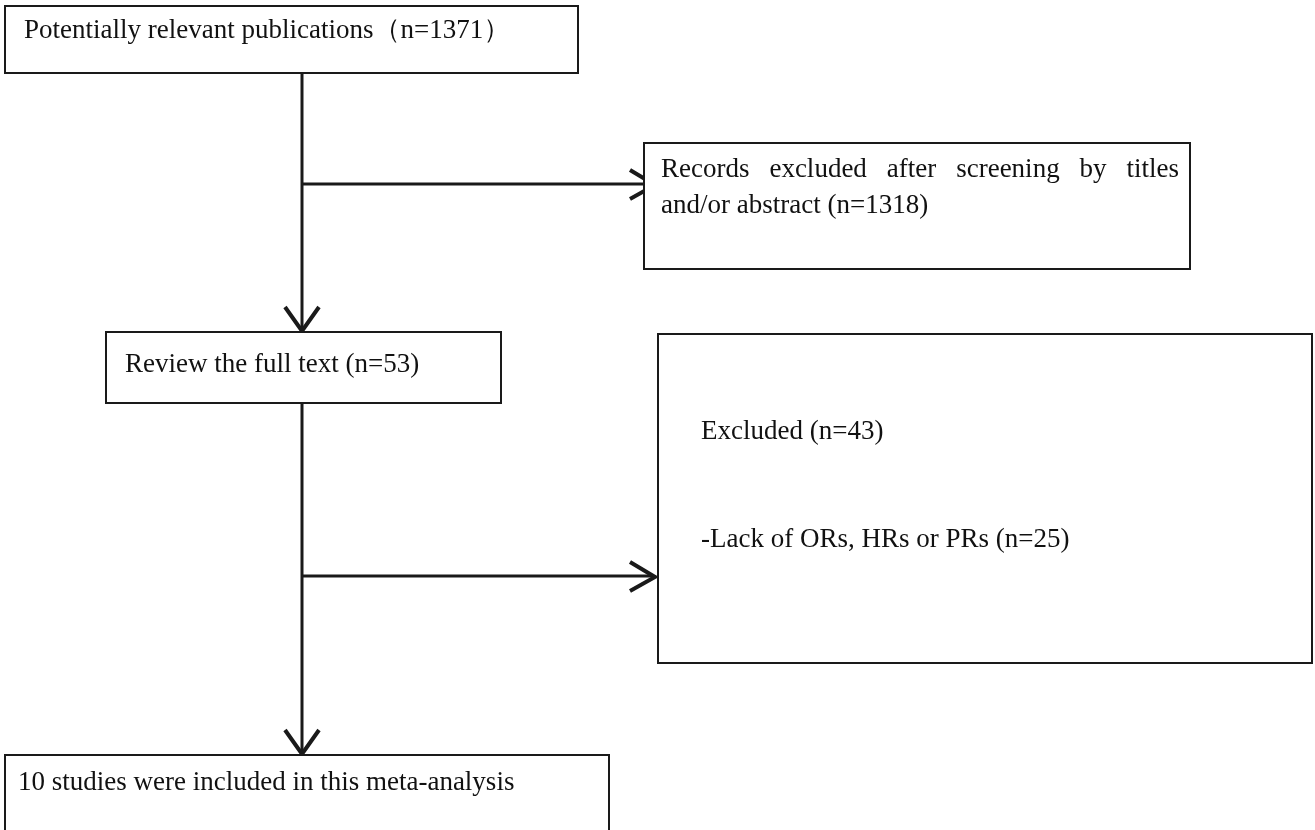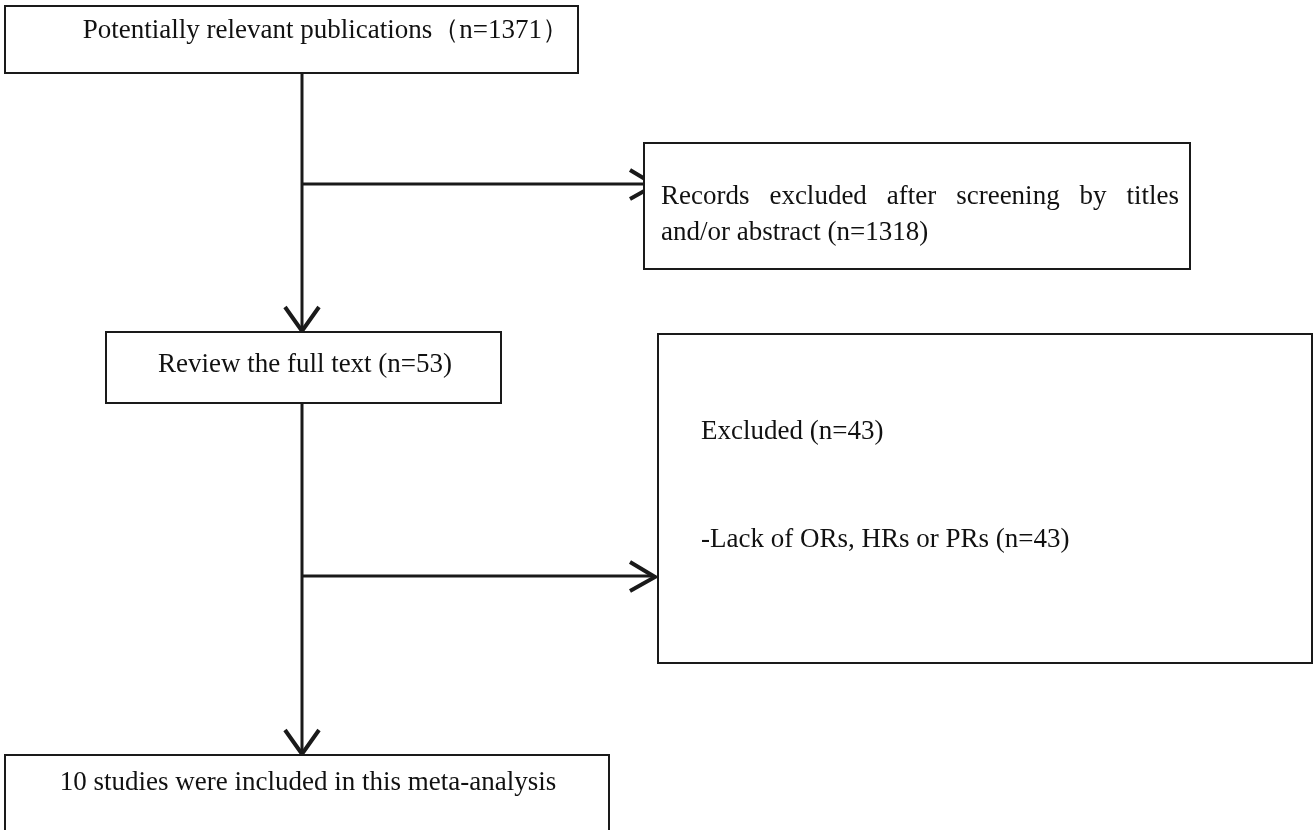--- a/index.html
+++ b/index.html
@@ -26,21 +26,20 @@
     position: absolute;
     box-sizing: border-box;
     font-size: 27px;
     line-height: 36px;
     color: #111111;
     white-space: pre-wrap;
   }
   .justified {
     text-align: justify;
     text-align-last: left;
-    margin-top: 27px;
   }
   .excl-line {
     display: block;
     white-space: nowrap;
     margin-left: 28px;
   }
   svg.connectors {
     position: absolute;
     left: 0;
     top: 0;
@@ -83,33 +82,33 @@
       <polyline class="conn-head" points="285,730 302,754 319,730"></polyline>
     </g>
 
     <g>
       <line class="conn-line" x1="302" y1="576" x2="653" y2="576"></line>
       <polyline class="conn-head" points="630,562 655,577 630,591"></polyline>
     </g>
   </svg>
 
   <div class="box" style="left:4px; top:5px; width:575px; height:69px;"></div>
-  <div class="box-text" style="left:24px; top:11px; width:545px;text-align:right;">Potentially relevant publications（n=1371）</div>
+  <div class="box-text" style="left:24px; top:11px; width:545px;">Potentially relevant publications（n=1371）</div>
 
   <div class="box" style="left:643px; top:142px; width:548px; height:128px;"></div>
   <div class="box-text justified" style="left:661px; top:150px; width:518px;">Records excluded after screening by titles and/or abstract (n=1318)</div>
 
   <div class="box" style="left:105px; top:331px; width:397px; height:73px;"></div>
-  <div class="box-text" style="left:125px; top:345px; width:360px;text-align:center;">Review the full text (n=53)</div>
+  <div class="box-text" style="left:125px; top:345px; width:360px;">Review the full text (n=53)</div>
 
   <div class="box" style="left:657px; top:333px; width:656px; height:331px;"></div>
   <div class="box-text" style="left:673px; top:340px; width:635px;">
     <span class="excl-line">Excluded (n=43)</span>
-    <span class="excl-line">-Lack of ORs, HRs or PRs (n=43)</span>
+    <span class="excl-line">-Lack of ORs, HRs or PRs (n=25)</span>
     
     
     
   </div>
 
   <div class="box" style="left:4px; top:754px; width:606px; height:80px;"></div>
-  <div class="box-text" style="left:18px; top:763px; width:580px;text-align:center;">10 studies were included in this meta-analysis</div>
+  <div class="box-text" style="left:18px; top:763px; width:580px;">10 studies were included in this meta-analysis</div>
 
 </div>
 
 </body></html>

